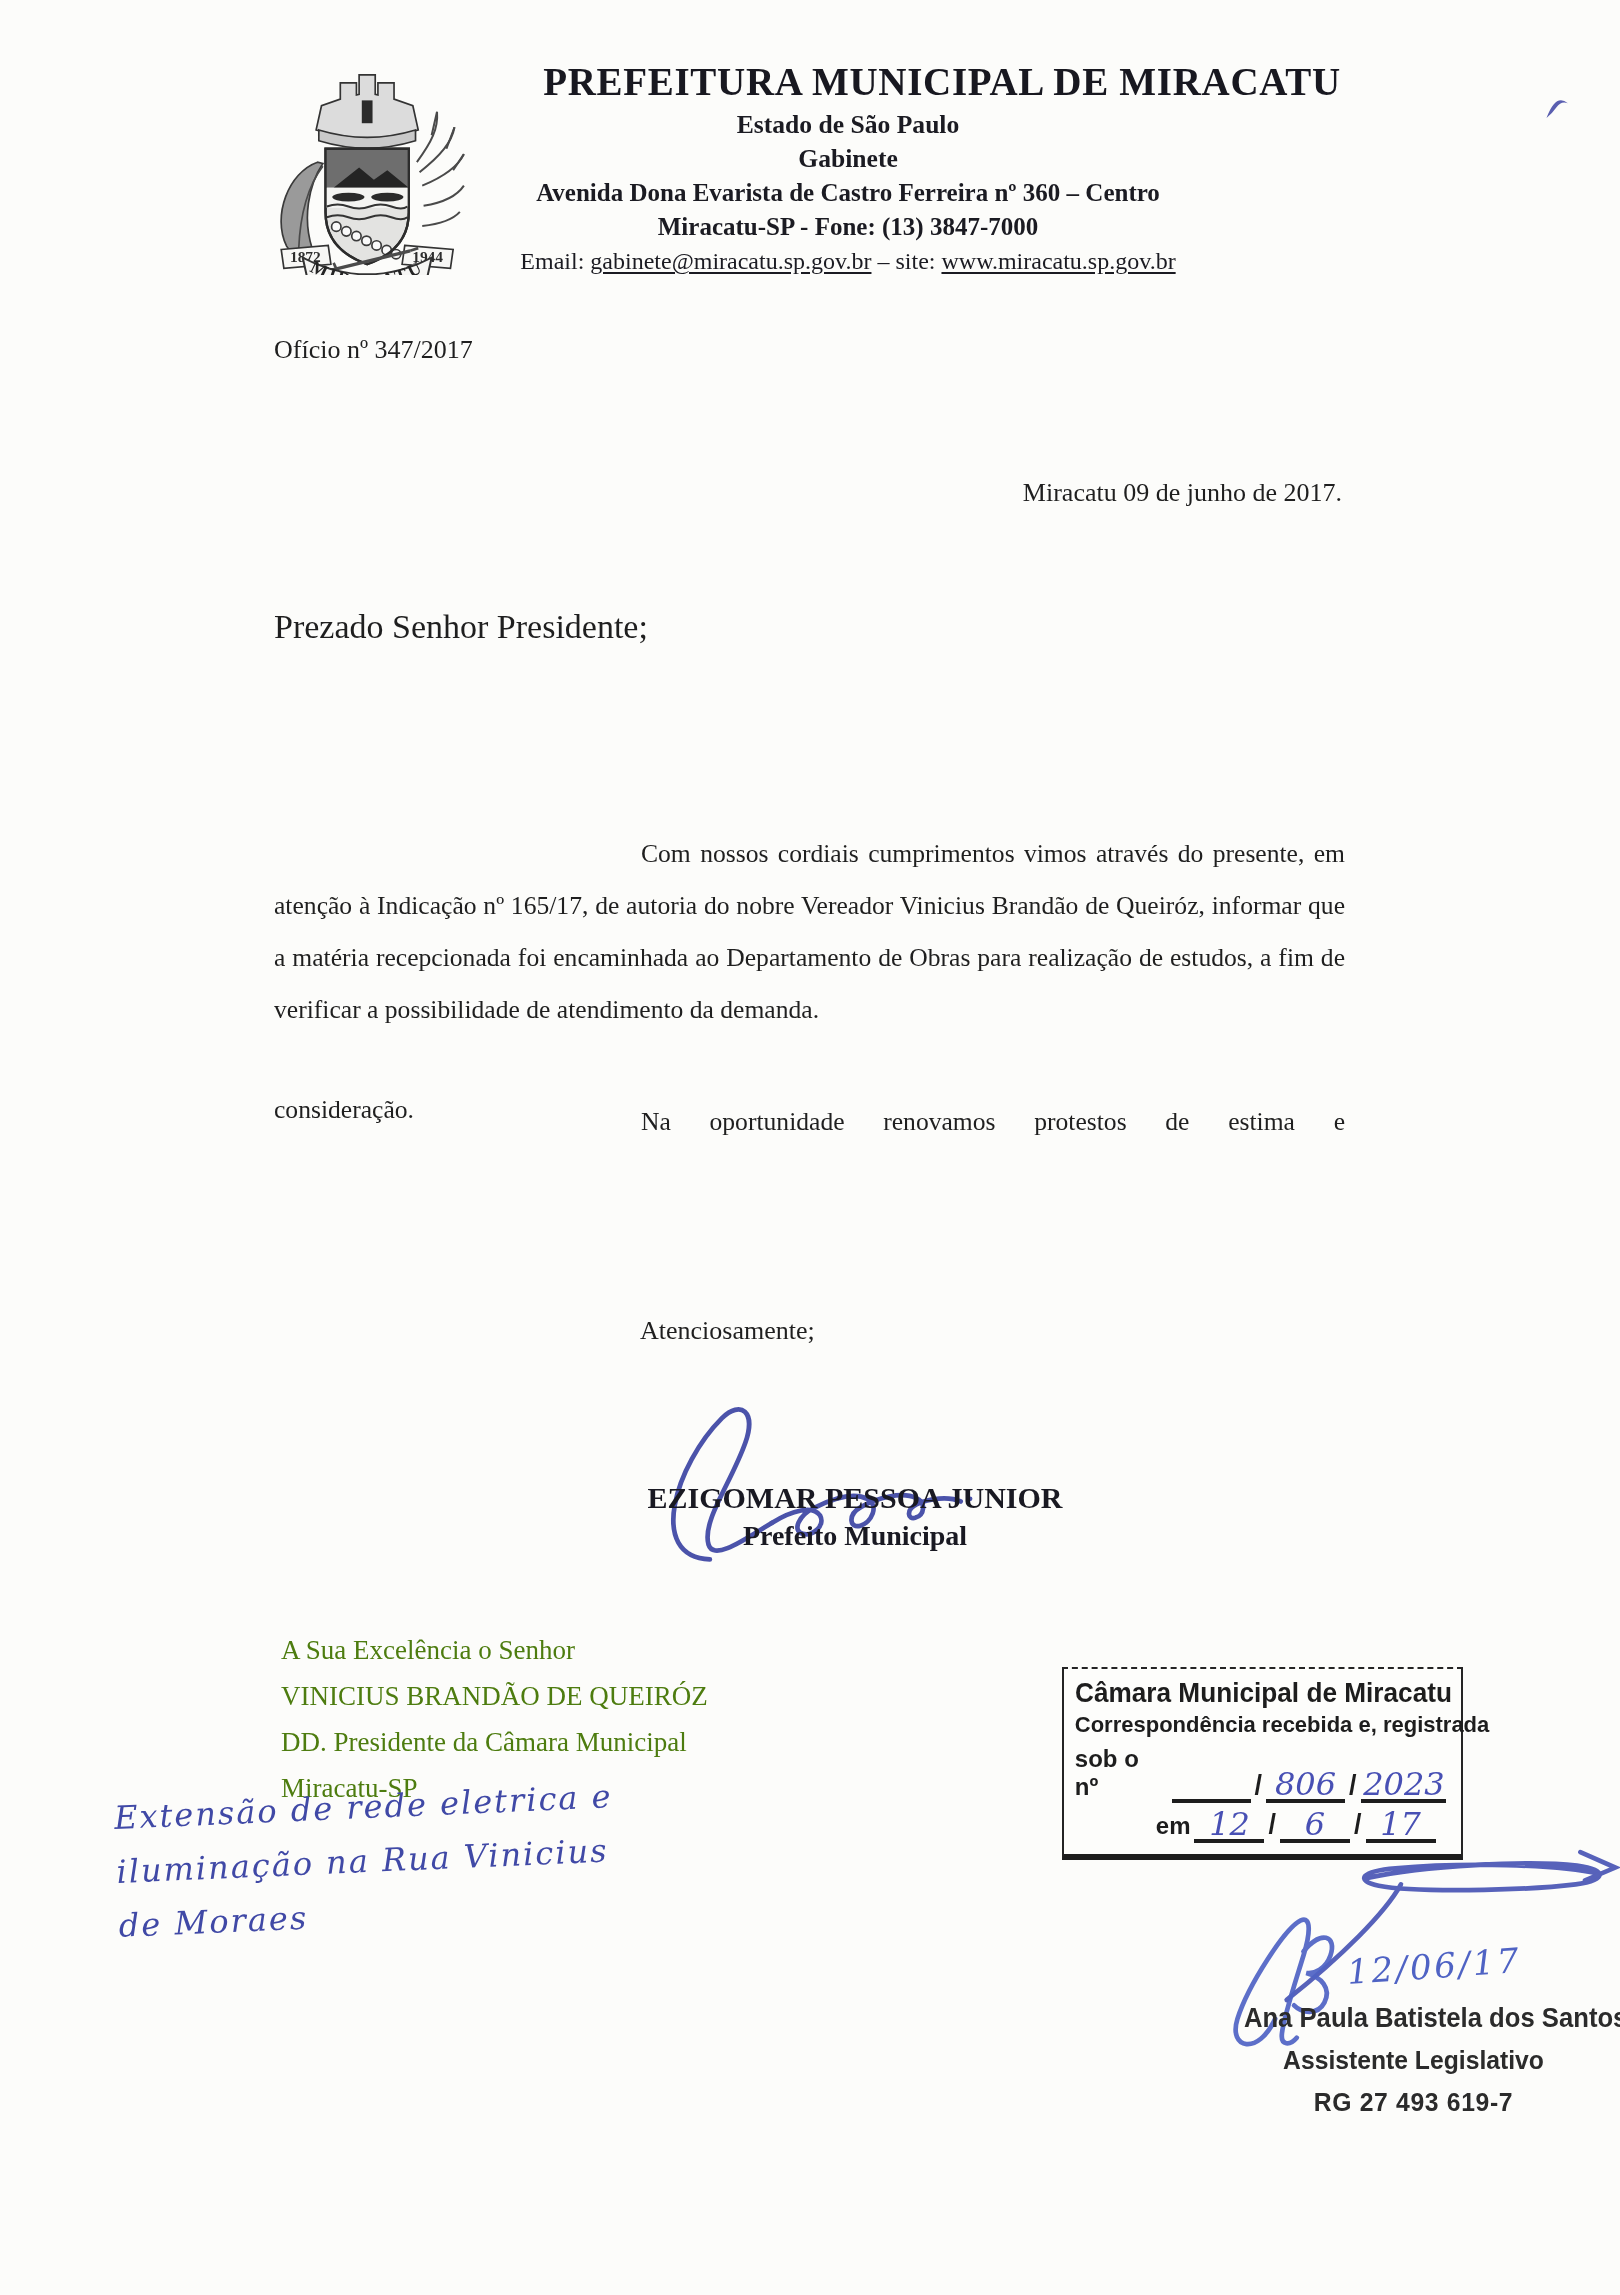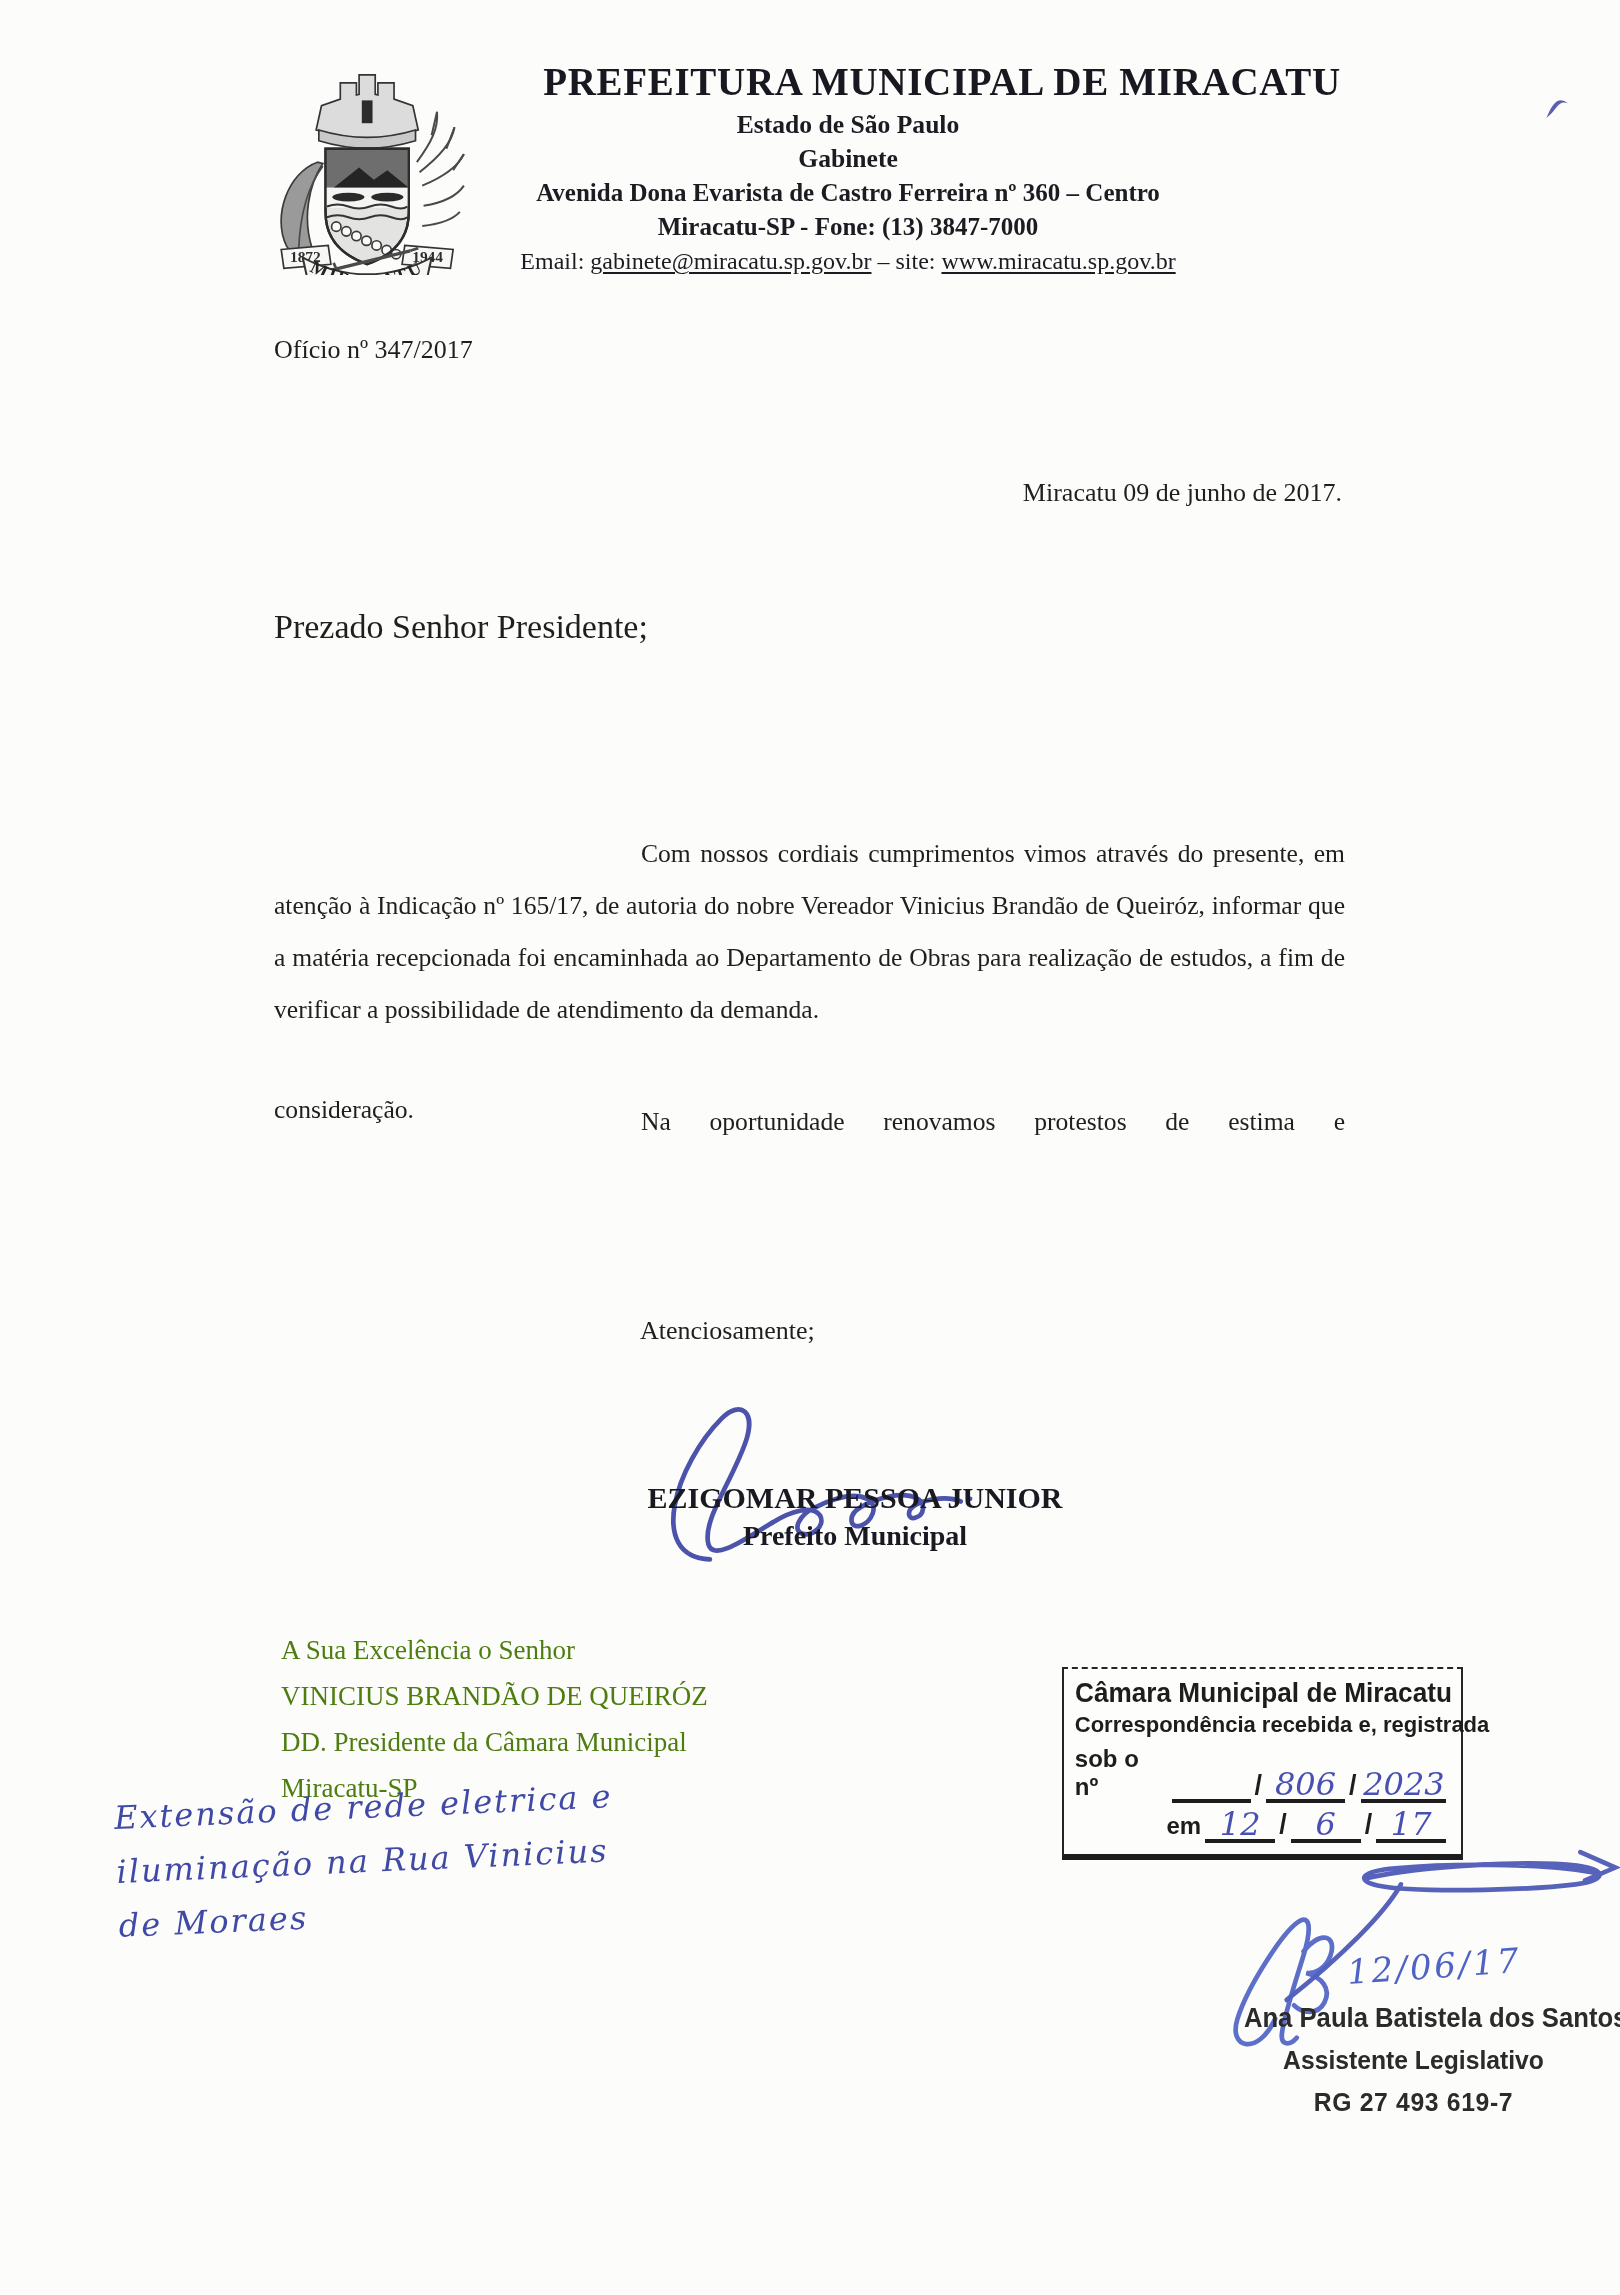--- a/index.html
+++ b/index.html
@@ -80,21 +80,21 @@
     border-top-style:dashed;
     border-bottom:6.7px solid #1d1d1d;
     padding:9.4px 10.8px 10.8px;
     font-family:"Liberation Sans", sans-serif;
     color:#1d1d1d;
     background:rgba(255,255,255,0.25);
   }
   .stamp .s1 { font-weight:bold; font-size:27px; letter-spacing:0;
                transform:scaleX(.97); transform-origin:left; white-space:nowrap; }
   .stamp .s2 { font-weight:bold; font-size:22px; margin-top:2.7px; white-space:nowrap; }
-  .stamp-row { margin-top:6.7px; font-weight:bold; font-size:24px; display:flex; align-items:flex-end;justify-content:flex-end; }
+  .stamp-row { margin-top:6.7px; font-weight:bold; font-size:24px; display:flex; align-items:flex-end; }
   .stamp-row .lbl { padding-bottom:2.7px; }
   .cell {
     display:inline-block; border-bottom:4.7px solid #1d1d1d;
     min-width:79px; text-align:center;
     font-family:"DejaVu Serif", serif; font-style:italic; font-weight:normal;
     font-size:32px; line-height:30px; color:#4850b4;
     margin:0 4px; padding:0 2.7px 0px;
   }
   .cell.small { min-width:70px; }
   .sep { font-weight:bold; font-size:27px; padding-bottom:2.7px; }

